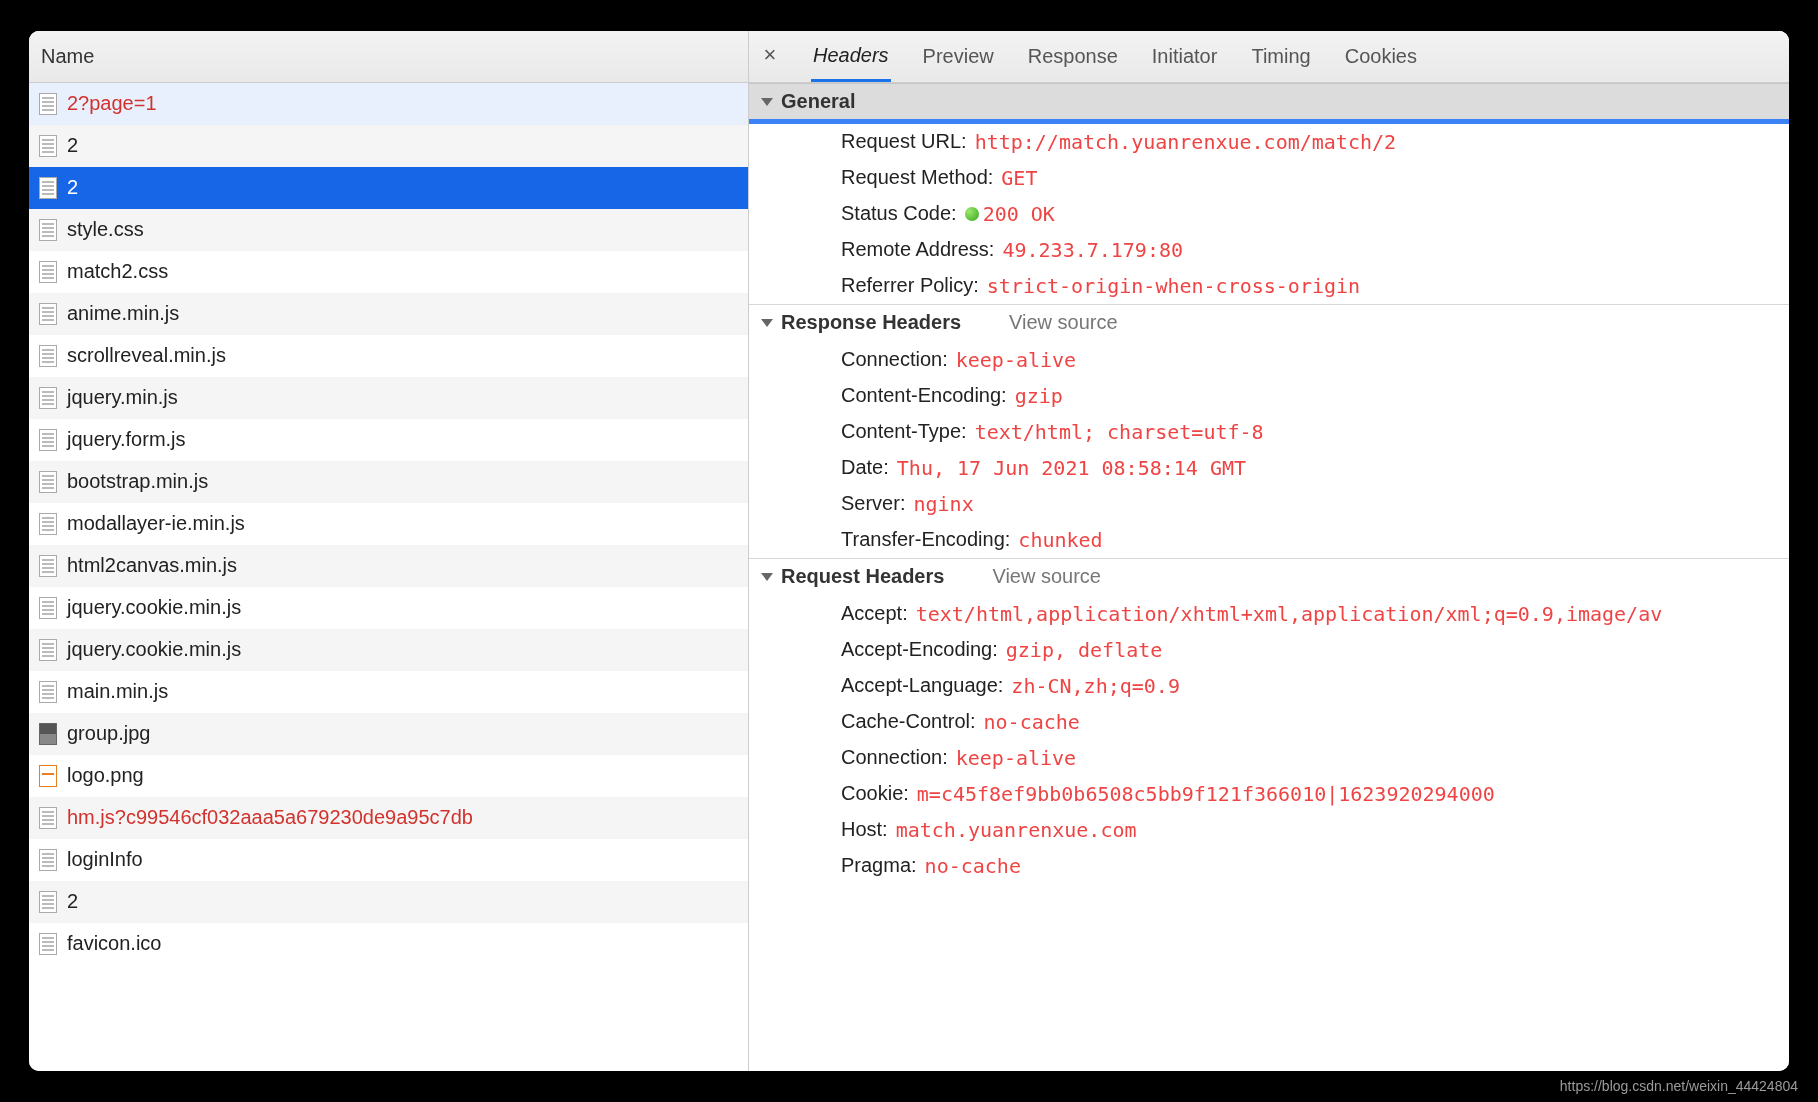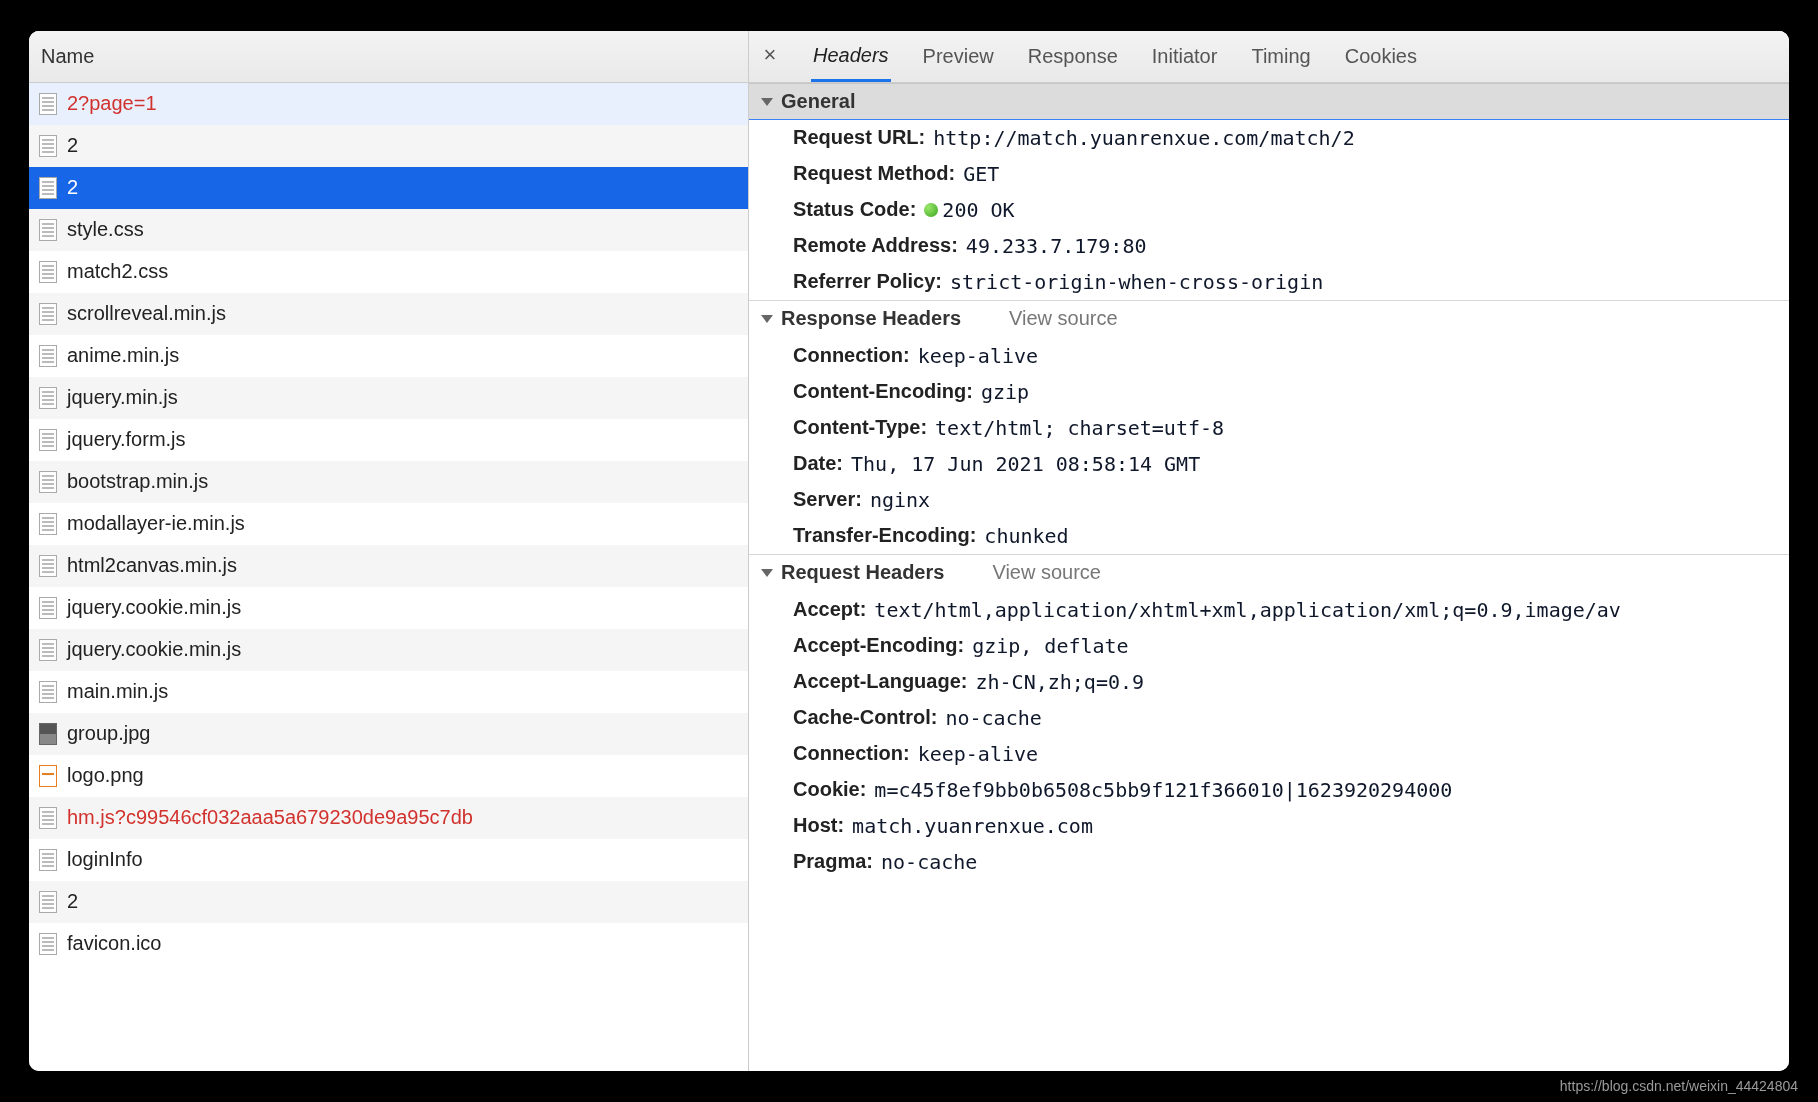--- a/index.html
+++ b/index.html
@@ -118,21 +118,21 @@
   border-bottom: 3px solid #1a73e8;
   font-style: italic;
 }
 .detail {
   flex: 1;
   overflow-y: auto;
 }
 .section-header {
   background: #dcdcdc;
   border-top: 1px solid #c6c6c6;
-  border-bottom: 1px solid #3b82f6;
+  border-bottom: 5px solid #3b82f6;
   padding: 6px 12px;
   font-weight: bold;
   font-size: 20px;
   color: #333;
   display: flex;
   align-items: center;
   gap: 8px;
 }
 .section-header.sub {
   background: #fff;
@@ -154,24 +154,24 @@
 .kv {
   padding: 6px 10px 6px 44px;
   font-size: 20px;
   color: #222;
   display: flex;
   flex-wrap: nowrap;
   gap: 8px;
   white-space: nowrap;
   overflow: hidden;
 }
-.kv .k { font-weight: bold; }
+.kv .k { font-weight: normal; margin-left: 48px; }
 .kv .v {
   font-family: ui-monospace, "SF Mono", Menlo, Consolas, monospace;
-  color: #0f172a;
+  color: #ef4444;
   overflow: hidden;
   text-overflow: ellipsis;
 }
 .status-dot {
   width: 14px; height: 14px; border-radius: 50%;
   background: radial-gradient(circle at 30% 30%, #9be86b, #3aa61f);
   display: inline-block;
   margin-right: 4px;
 }
 .watermark {
@@ -204,25 +204,25 @@
         <div class="row ">
           <span class="file-icon "></span>
           <span>style.css</span>
         </div>
         <div class="row ">
           <span class="file-icon "></span>
           <span>match2.css</span>
         </div>
         <div class="row ">
           <span class="file-icon "></span>
+          <span>anime.min.js</span>
+        </div>
+        <div class="row ">
+          <span class="file-icon "></span>
           <span>scrollreveal.min.js</span>
-        </div>
-        <div class="row ">
-          <span class="file-icon "></span>
-          <span>anime.min.js</span>
         </div>
         <div class="row ">
           <span class="file-icon "></span>
           <span>jquery.min.js</span>
         </div>
         <div class="row ">
           <span class="file-icon "></span>
           <span>jquery.form.js</span>
         </div>
         <div class="row ">

